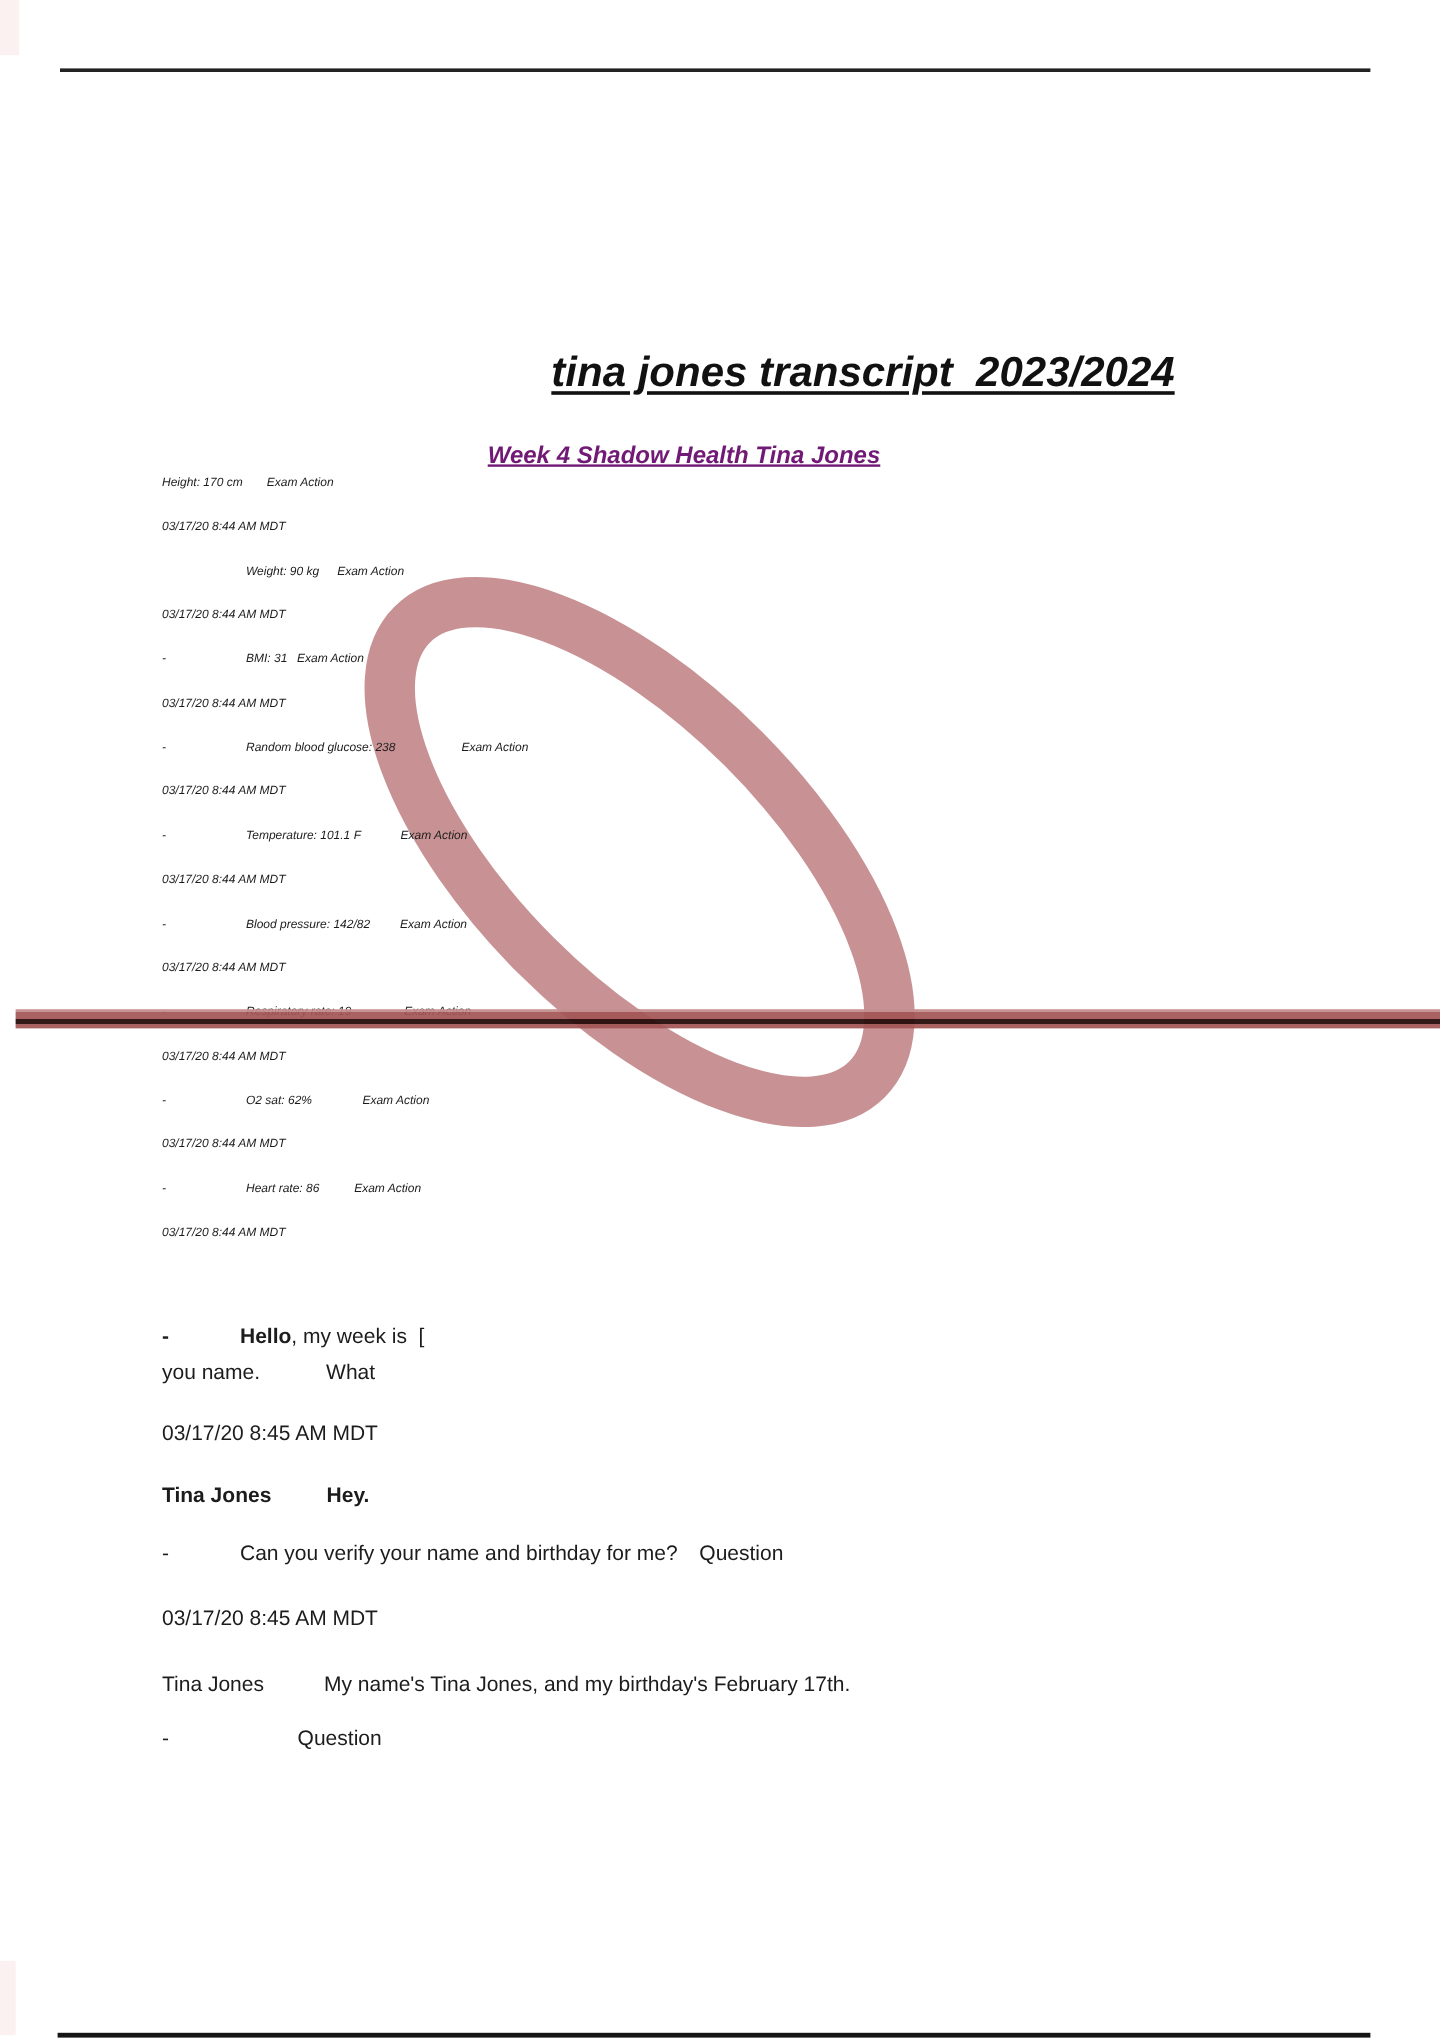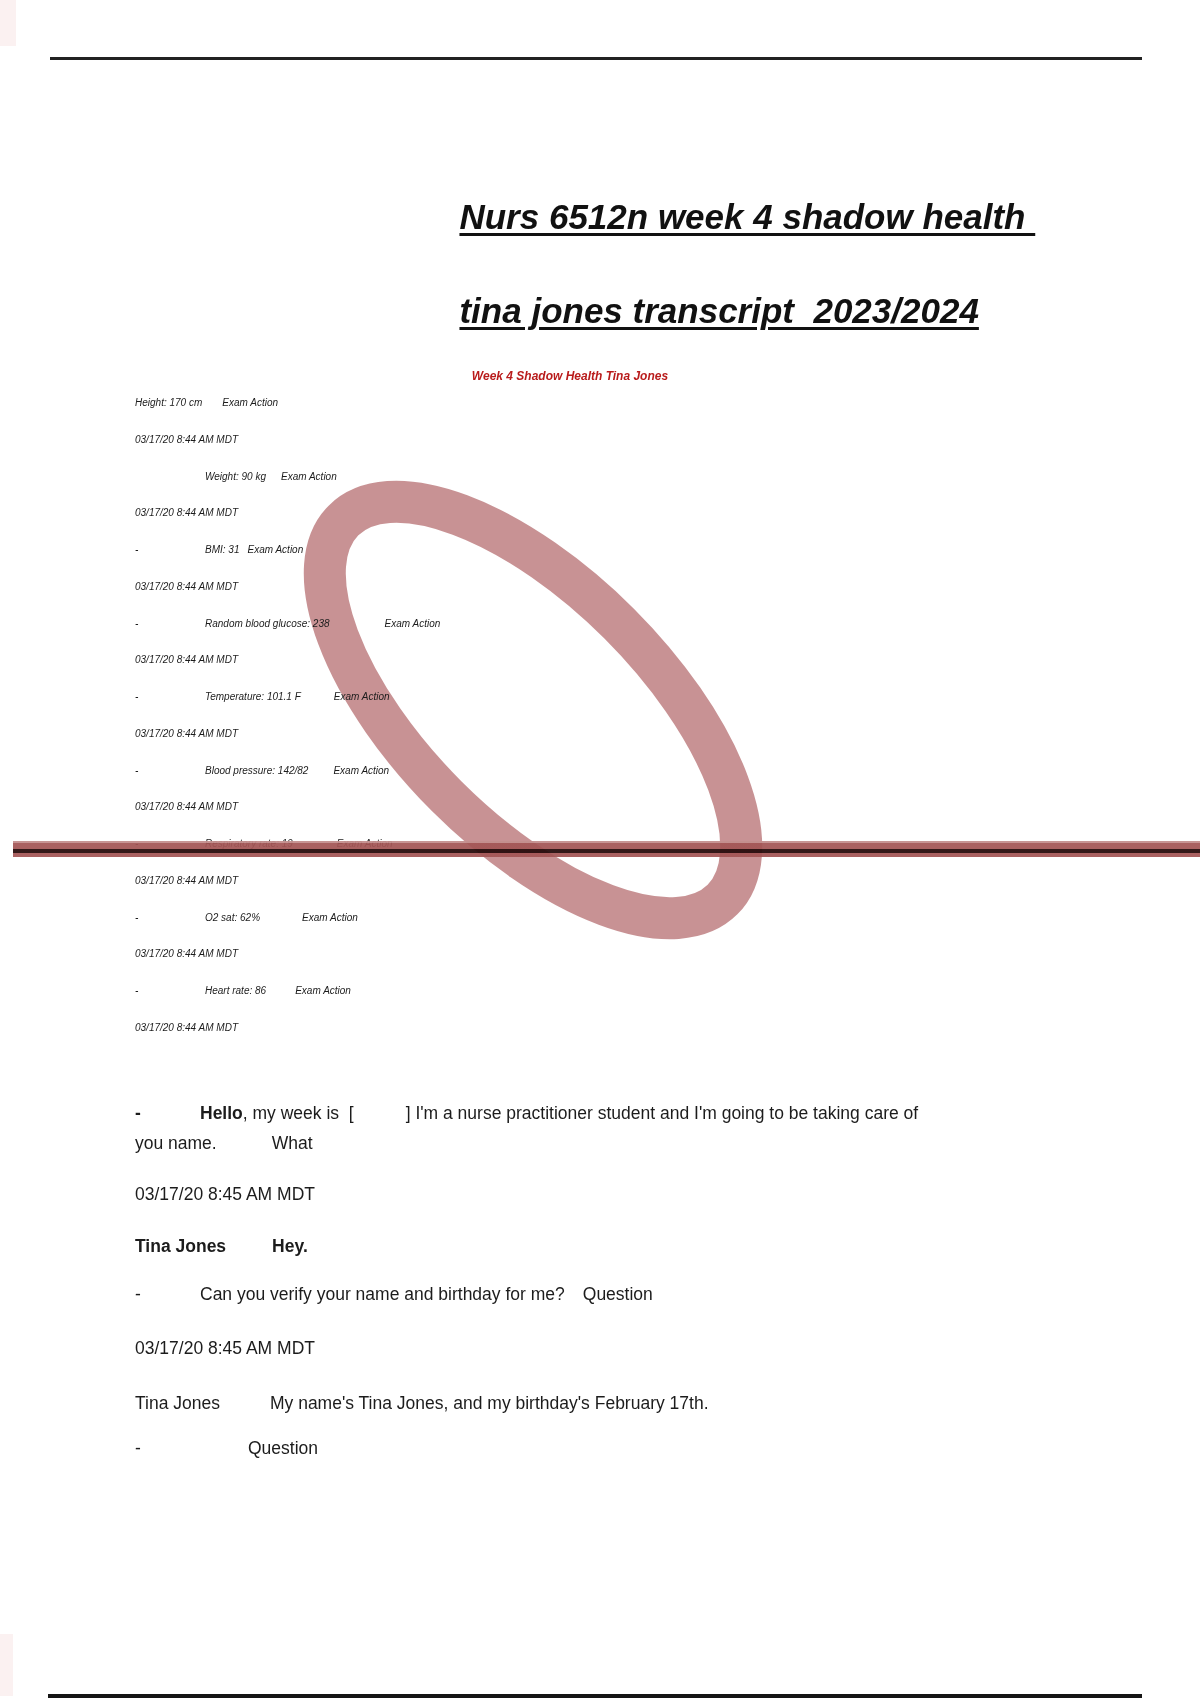--- a/index.html
+++ b/index.html
@@ -19,22 +19,22 @@
   .doc-title{
     left:440px;top:146px;width:560px;
     font-size:35px;line-height:47px;font-weight:bold;font-style:italic;
     color:#111;white-space:pre;
   }
   .doc-title .tline{text-decoration:underline;text-decoration-thickness:3px;text-underline-offset:4px;display:inline-block;}
 
   
   .section-heading{
     left:140px;top:369px;width:860px;text-align:center;
-    font-size:12px;font-weight:bold;font-style:italic;
-    color:#b91c1c;white-space:pre;
+    font-size:20px;font-weight:bold;font-style:italic;text-decoration:underline;
+    color:#701a75;white-space:pre;
   }
 
   
   .vitals{left:135px;top:397px;width:1000px;z-index:2;}
   .vrow{display:flex;align-items:flex-start;height:36.75px;font-style:italic;font-size:10px;white-space:pre;}
   .dash-cell{width:70px;flex:0 0 70px;}
   .sp{display:inline-block;height:1px;}
 
   
   .crow{left:135px;height:26px;display:flex;align-items:center;font-size:17.5px;white-space:pre;z-index:2;}
@@ -58,21 +58,21 @@
 <div class="abs artifact-tl"></div>
 <div class="abs artifact-bl"></div>
 <div class="abs top-rule"></div>
 <div class="abs bottom-rule"></div>
 
 <svg class="abs wm" width="1200" height="1700">
   <ellipse cx="533" cy="710" rx="268" ry="122" fill="none" stroke="#c68e90" stroke-width="42" opacity="0.96" transform="rotate(45 533 710)"></ellipse>
 </svg>
 
 <div class="abs doc-title">
-  <span class="tline">Nurs 6512n week 4 shadow health </span><br>
+  <br>
   <span class="tline">tina jones transcript  2023/2024</span>
 </div>
 
 <div class="abs section-heading">Week 4 Shadow Health Tina Jones</div>
 
 <div class="abs vitals">
   <div class="vrow">
     <span>Height: 170 cm</span>
     <span class="sp" style="width:20px"></span>
     <span>Exam Action</span>
@@ -144,21 +144,20 @@
   <div class="vrow"><span>03/17/20 8:44 AM MDT</span></div>
 </div>
 
 <div class="abs red-band"></div>
 
 <div class="abs crow" style="top:1100px;">
   <span class="cdash b">-</span>
   <span class="b">Hello</span>
   <span>, my week is  [</span>
   <span class="sp" style="width:52px"></span>
-  <span>] I'm a nurse practitioner student and I'm going to be taking care of</span>
 </div>
 <div class="abs crow" style="top:1130px;">
   <span>you name.</span>
   <span class="sp" style="width:55px"></span>
   <span>What</span>
 </div>
 
 <div class="abs crow" style="top:1181px;">
   <span>03/17/20 8:45 AM MDT</span>
 </div>

